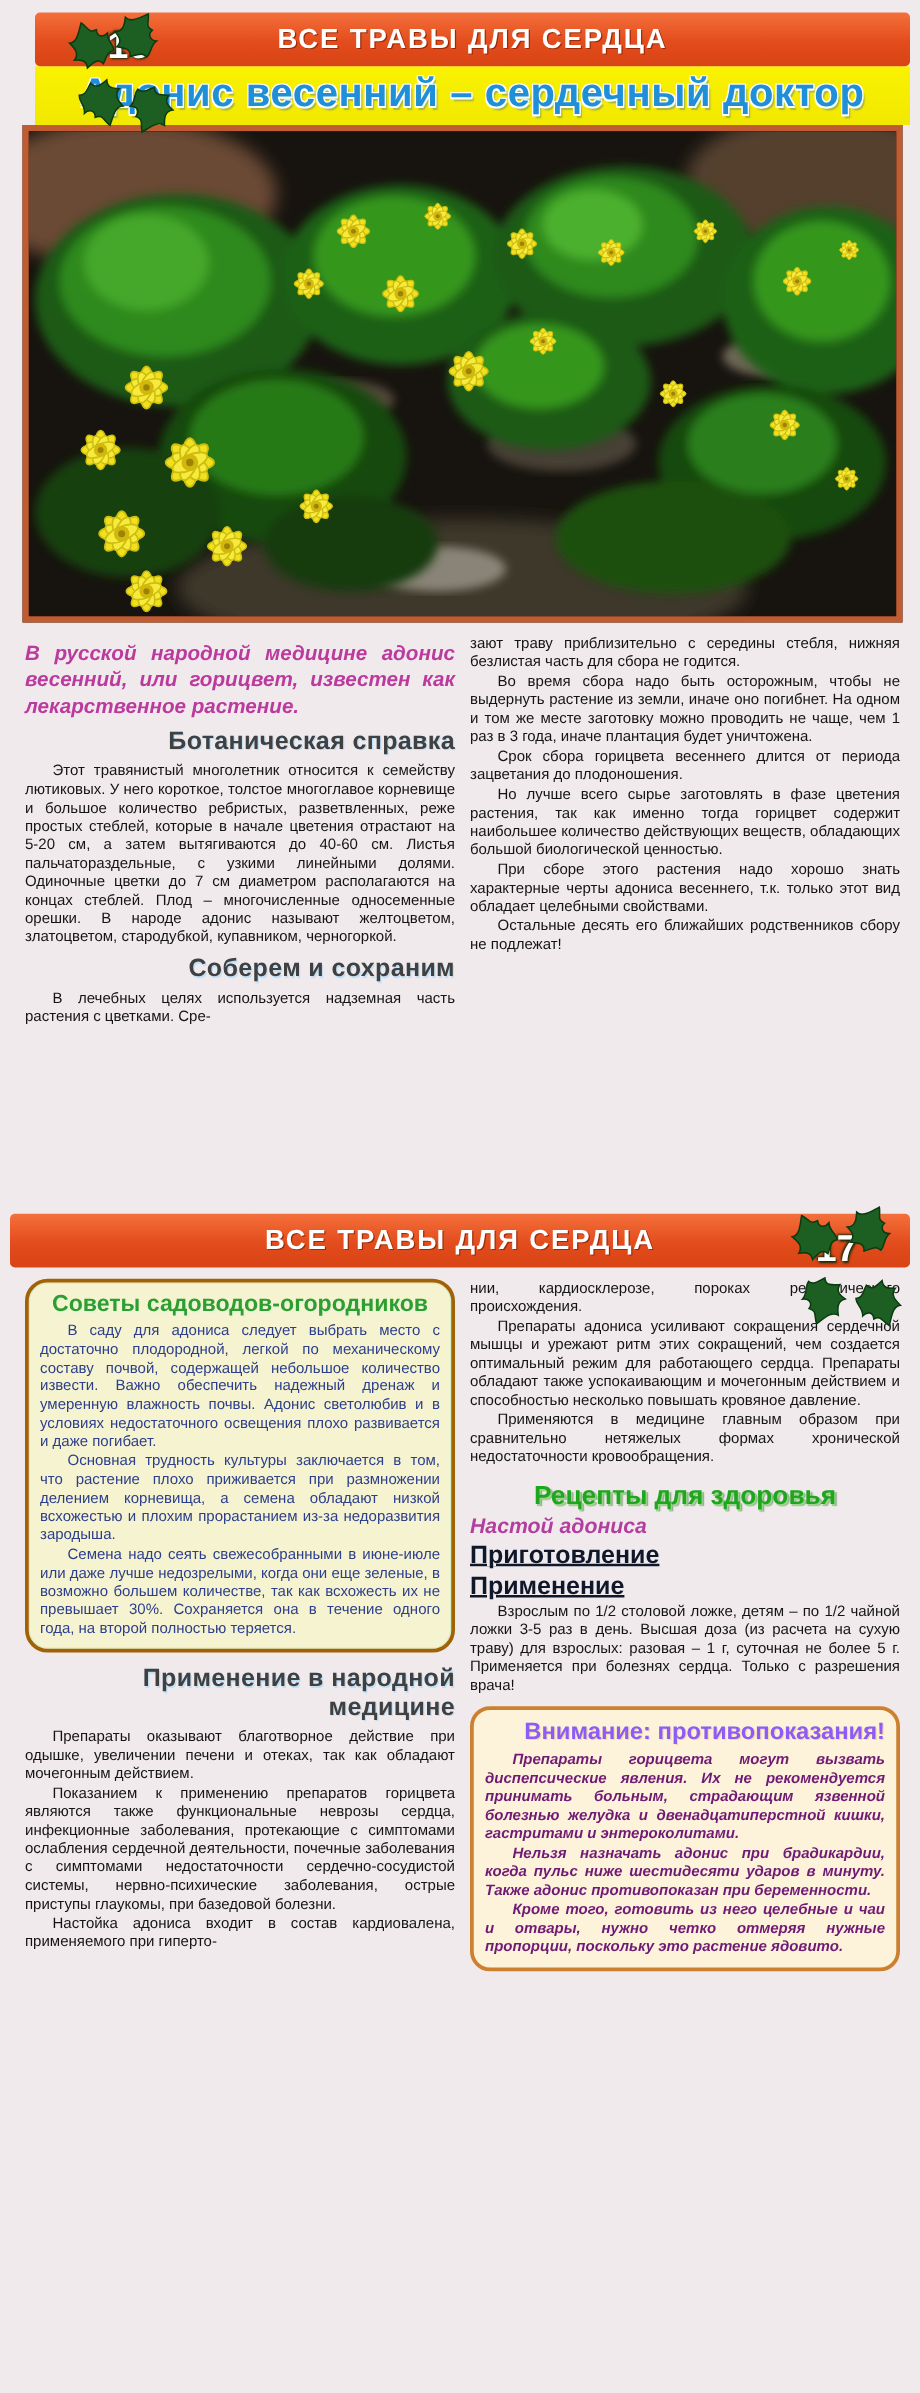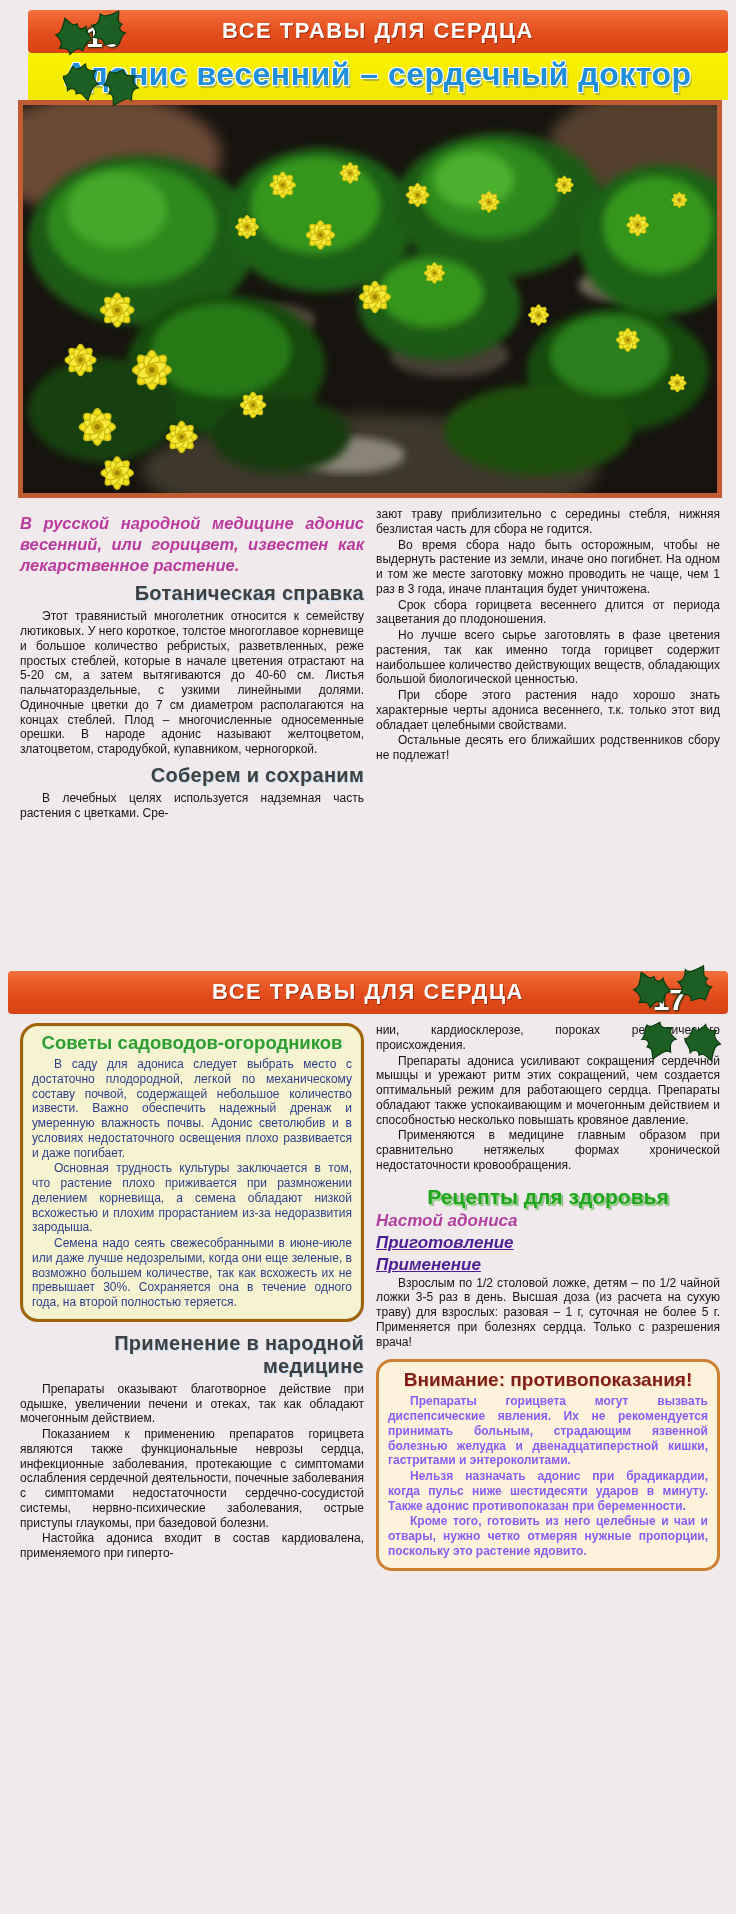--- a/index.html
+++ b/index.html
@@ -66,33 +66,32 @@
     text-align:center;color:#2f9e30;font-weight:800;font-size:18.5px;
     margin:1px 0 3px;text-shadow:1px 1px 0 #e6f4d8;
   }
   .green-box p.body{color:#2c3e8c;}
   .h-recipes{
     text-align:center;color:#1fa61f;font-weight:800;font-size:21px;
     margin:12px 0 2px;text-shadow:1px 2px 0 #9cd48c, 2px 2px 1px rgba(10,80,10,.45);
   }
   .recipe-name{color:#b23fa0;font-weight:bold;font-style:italic;font-size:17px;margin:1px 0 2px;}
   .green-label{
-    color:#4c1d95;font-weight:bold;font-size:17px;text-decoration:underline;
+    color:#0f172a;font-weight:bold;font-size:20px;text-decoration:underline;
     margin:2px 0 1px;
-    font-style:italic;
   }
   .warn-box{
     margin-top:10px;border:3px solid #cc8030;border-radius:16px;background:#fdf3da;
     padding:6px 9px 9px;
   }
   .warn-title{
-    text-align:center;color:#7f1d1d;font-weight:800;font-size:19px;margin:1px 0 3px;
+    text-align:right;color:#8b5cf6;font-weight:800;font-size:19px;margin:1px 0 3px;
     text-shadow:1px 1px 0 #f8d8a8;
   }
-  .warn-box p.body{color:#8b5cf6;font-weight:bold;}
+  .warn-box p.body{color:#701a75;font-weight:bold;font-style:italic;}
   .pg16-cols{min-height:452px;}
 </style>
 </head>
 <body>
 
 <div class="hdr-wrap">
   <div class="hdr-bar hdr16">
     <span>ВСЕ ТРАВЫ ДЛЯ СЕРДЦА</span>
   </div>
   <svg class="holly" style="left:46px;top:-2px;" width="100" height="108" viewBox="0 0 100 108">

